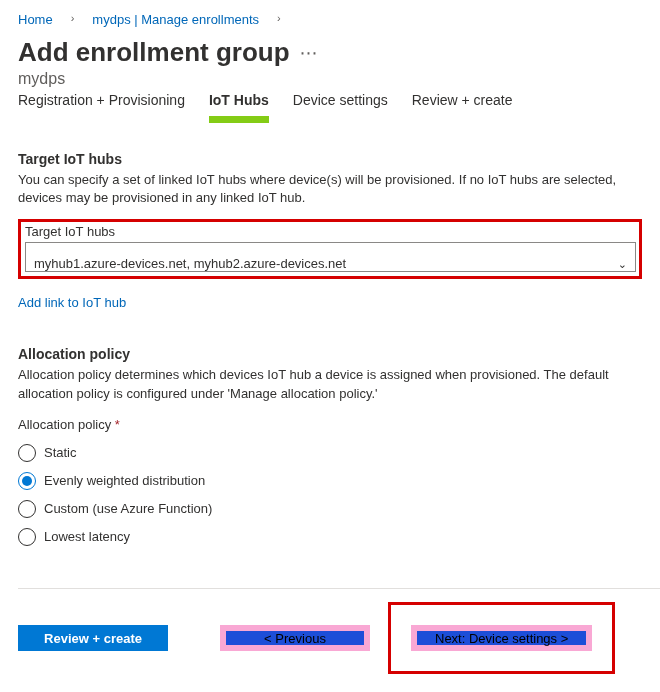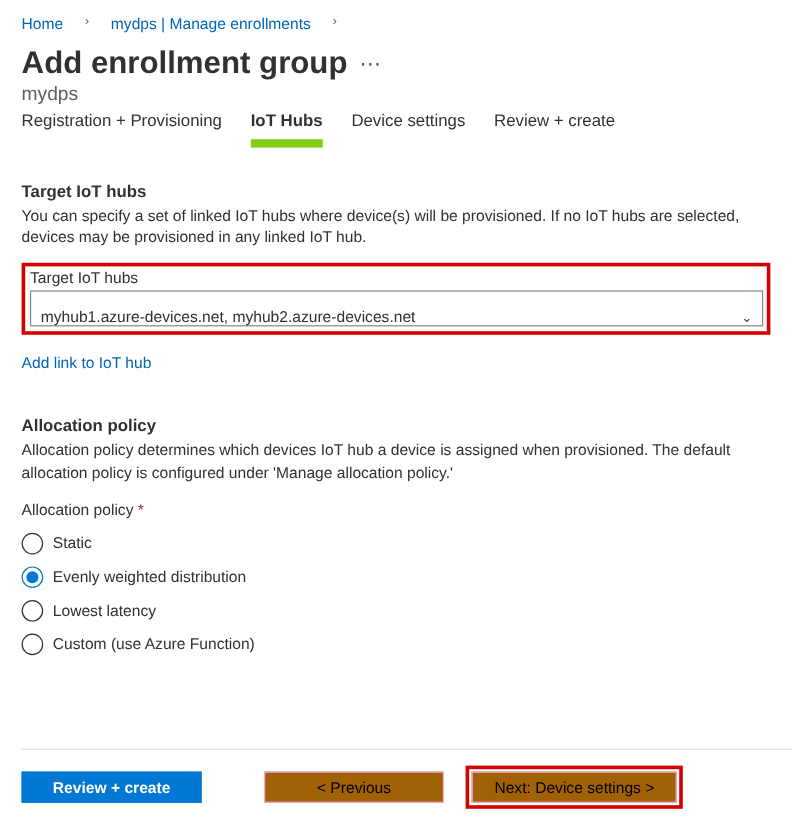--- a/index.html
+++ b/index.html
@@ -50,26 +50,26 @@
     .footer {
       position: absolute; left: 0; bottom: 0; width: 660px;
       padding: 14px 18px 18px 18px;
       display: flex; gap: 18px; align-items: center;
     }
     .footer::before {
       content: ""; position: absolute; top: 0; left: 18px; right: 0;
       height: 1px; background: #e1dfdd;
     }
     .btn {
-      height: 26px; padding: 0 18px; font-size: 13px; border: 1px solid #f9a8d4;
-      background: #a16207; cursor: pointer; display: inline-flex; align-items: center; justify-content: center;
+      height: 26px; padding: 0 18px; font-size: 13px; border: 6px solid #f9a8d4;
+      background: #1d4ed8; cursor: pointer; display: inline-flex; align-items: center; justify-content: center;
       min-width: 150px;
     }
     .btn.primary { background: #0078d4; color: #fff; border: 1px solid #0078d4; font-weight: 600; }
-    .btn-highlight-wrap { border: 3px solid #d50000; padding: 2px; display: inline-block; }
+    .btn-highlight-wrap { border: 3px solid #d50000; padding: 20px; display: inline-block; }
     .spacer { flex: 0 0 16px; }
   </style>
 </head>
 <body>
 
 <div class="breadcrumb">
   <a>Home</a>
   <span class="chev">›</span>
   <a>mydps | Manage enrollments</a>
   <span class="chev">›</span>
@@ -115,25 +115,25 @@
     <div class="radio-item">
       <div class="radio"></div>
       <span>Static</span>
     </div>
     <div class="radio-item">
       <div class="radio selected"></div>
       <span>Evenly weighted distribution</span>
     </div>
     <div class="radio-item">
       <div class="radio"></div>
-      <span>Lowest latency</span>
+      <span>Custom (use Azure Function)</span>
     </div>
     <div class="radio-item">
       <div class="radio"></div>
-      <span>Custom (use Azure Function)</span>
+      <span>Lowest latency</span>
     </div>
   </div>
 </div>
 
 <div class="footer">
   <button class="btn primary">Review + create</button>
   <div class="spacer"></div>
   <button class="btn" style="min-width:150px;">&lt; Previous</button>
   <div class="btn-highlight-wrap">
     <button class="btn" style="min-width:170px;">Next: Device settings &gt;</button>

